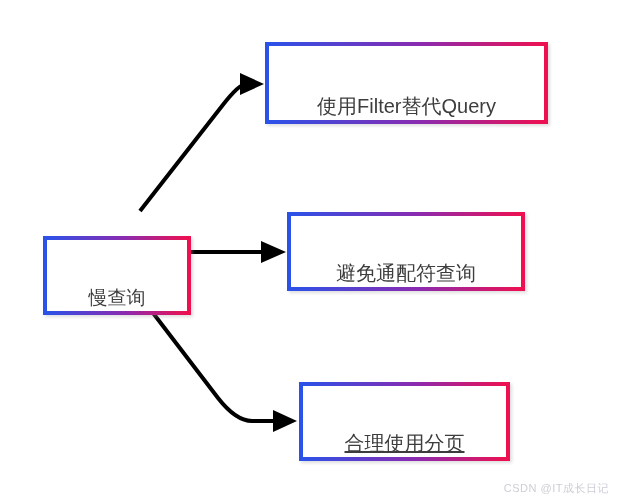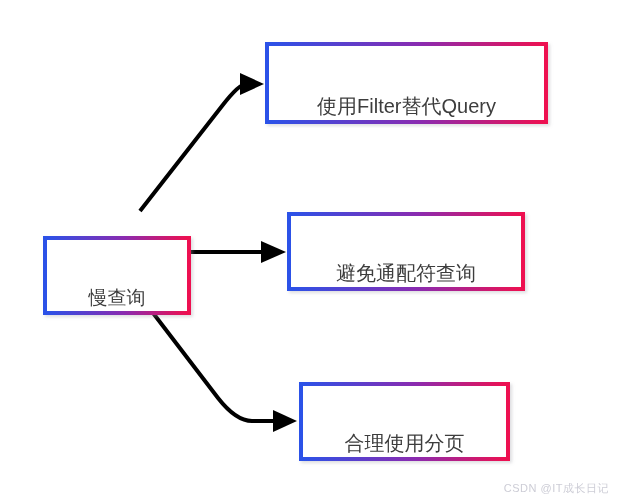--- a/index.html
+++ b/index.html
@@ -32,21 +32,21 @@
     display: flex;
     align-items: flex-end;
     justify-content: center;
     color: #3d3d3d;
     font-size: 20px;
     box-shadow: 2px 2px 3px rgba(160,160,170,0.35);
   }
   .node-root   { left: 43px;  top: 196px; width: 148px; height: 79px; font-size: 19px; margin-top: 40px; }
   .node-filter { left: 265px; top: 42px;  width: 283px; height: 82px; }
   .node-wild   { left: 287px; top: 212px; width: 238px; height: 79px; }
-  .node-page   { left: 299px; top: 382px; width: 211px; height: 79px; }
+  .node-page   { left: 299px; top: 382px; width: 211px; height: 79px; text-decoration: underline; }
   .arrow-line {
     fill: none;
     stroke: #000000;
     stroke-width: 4;
   }
   .arrow-head {
     fill: #000000;
     stroke: none;
   }
   .watermark {

